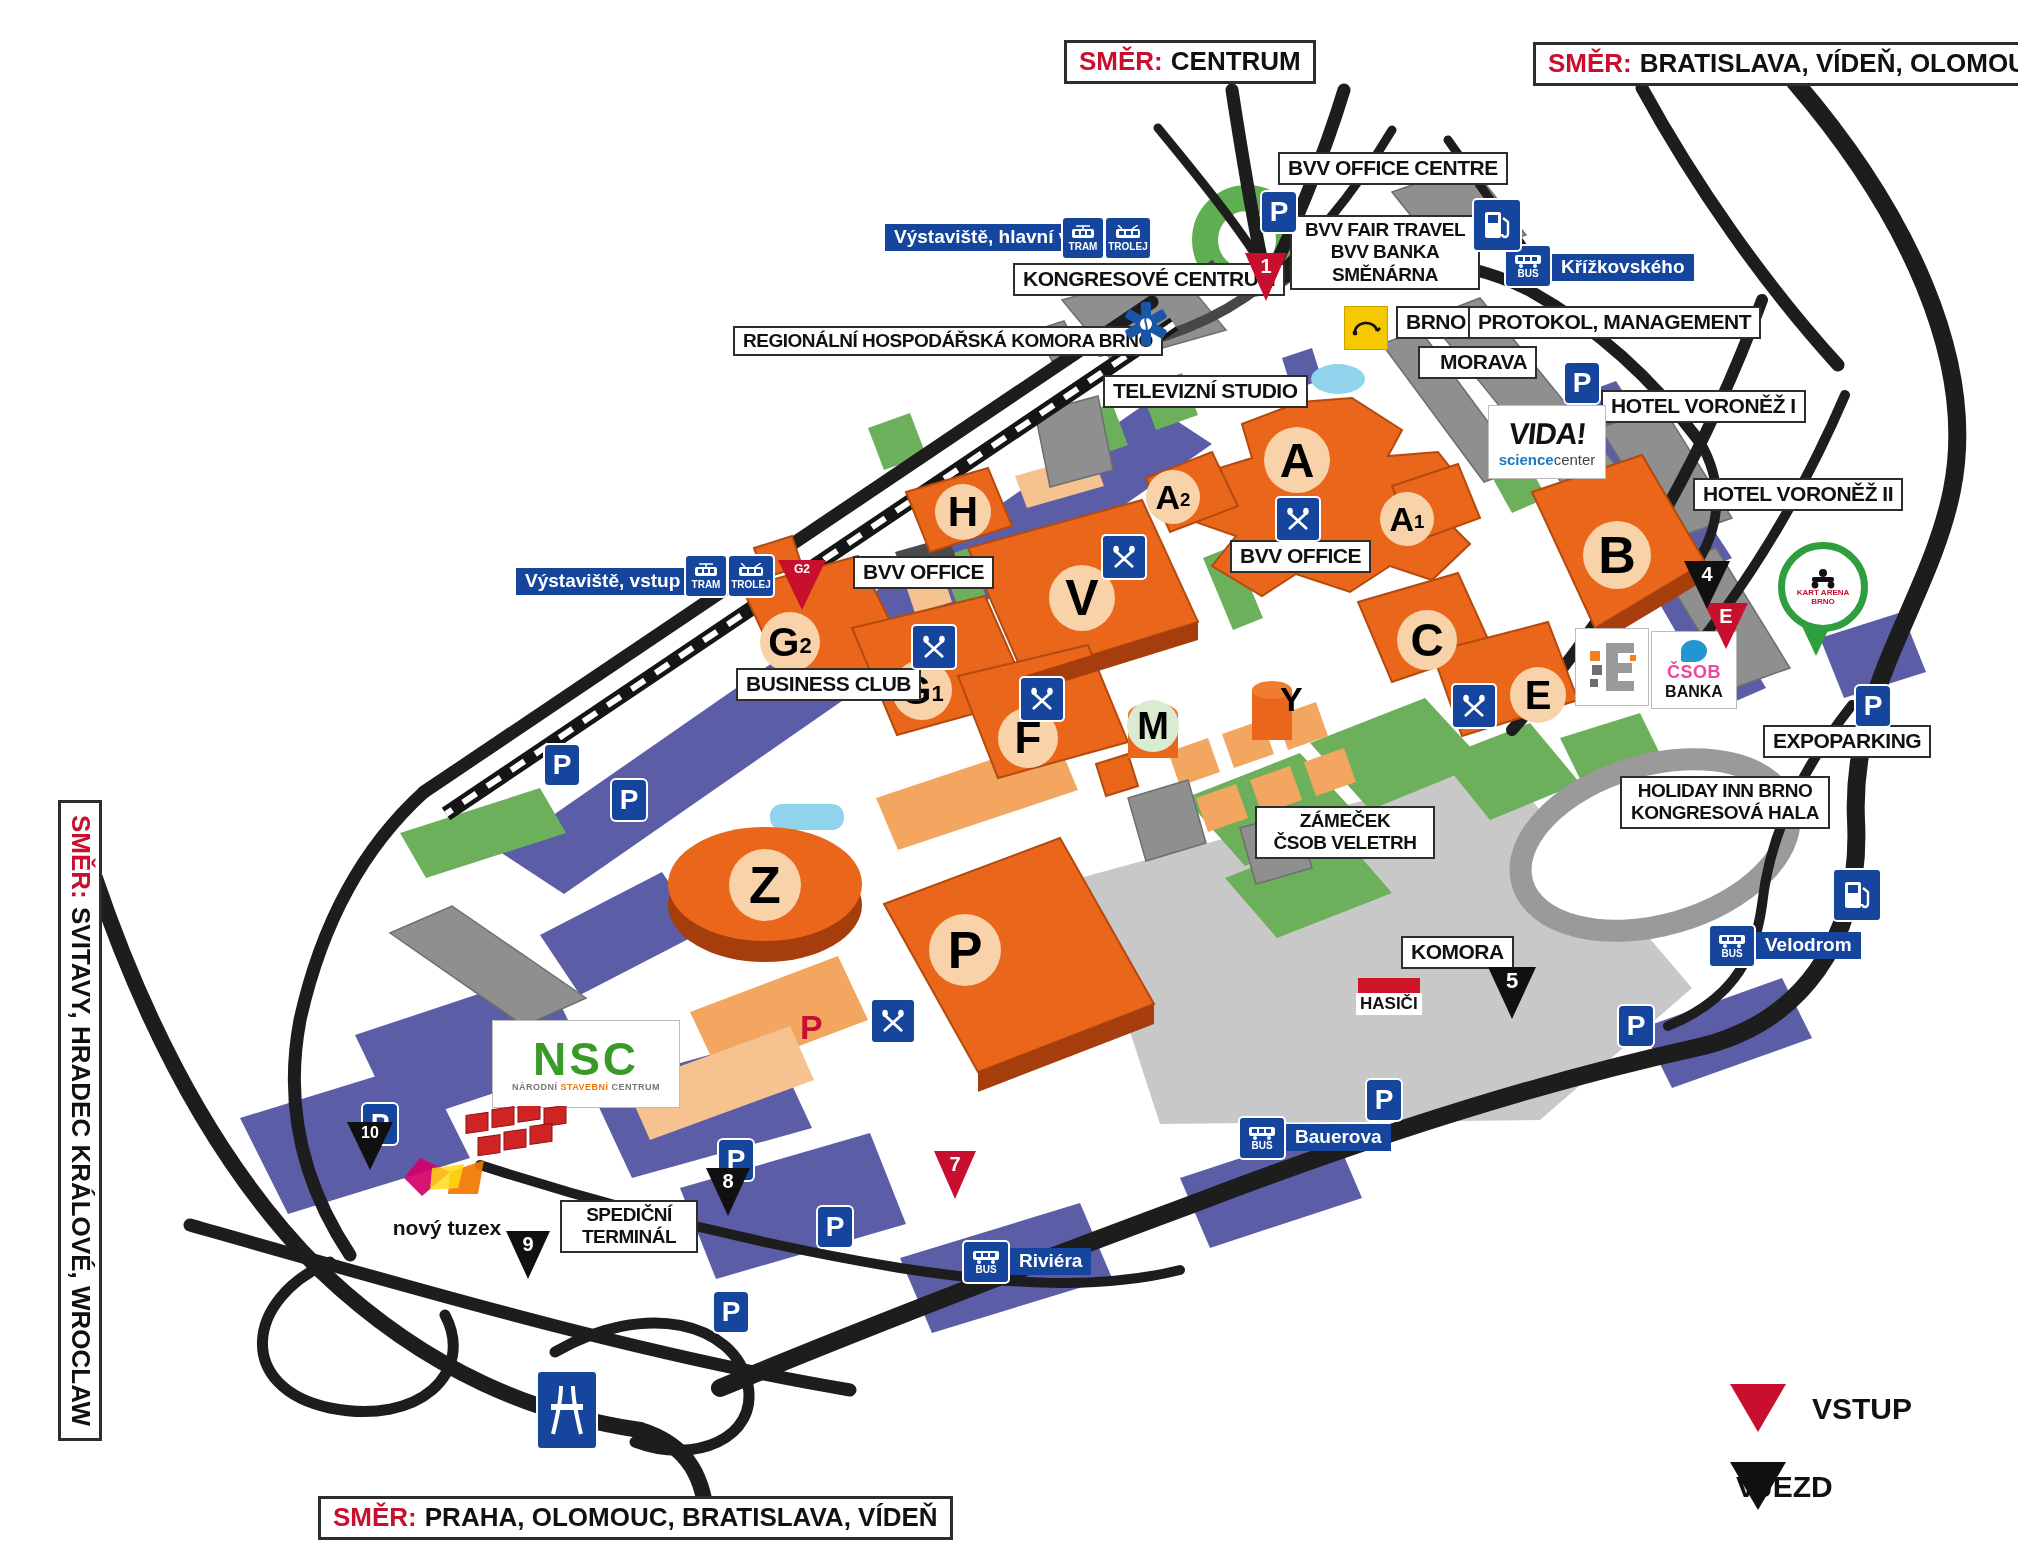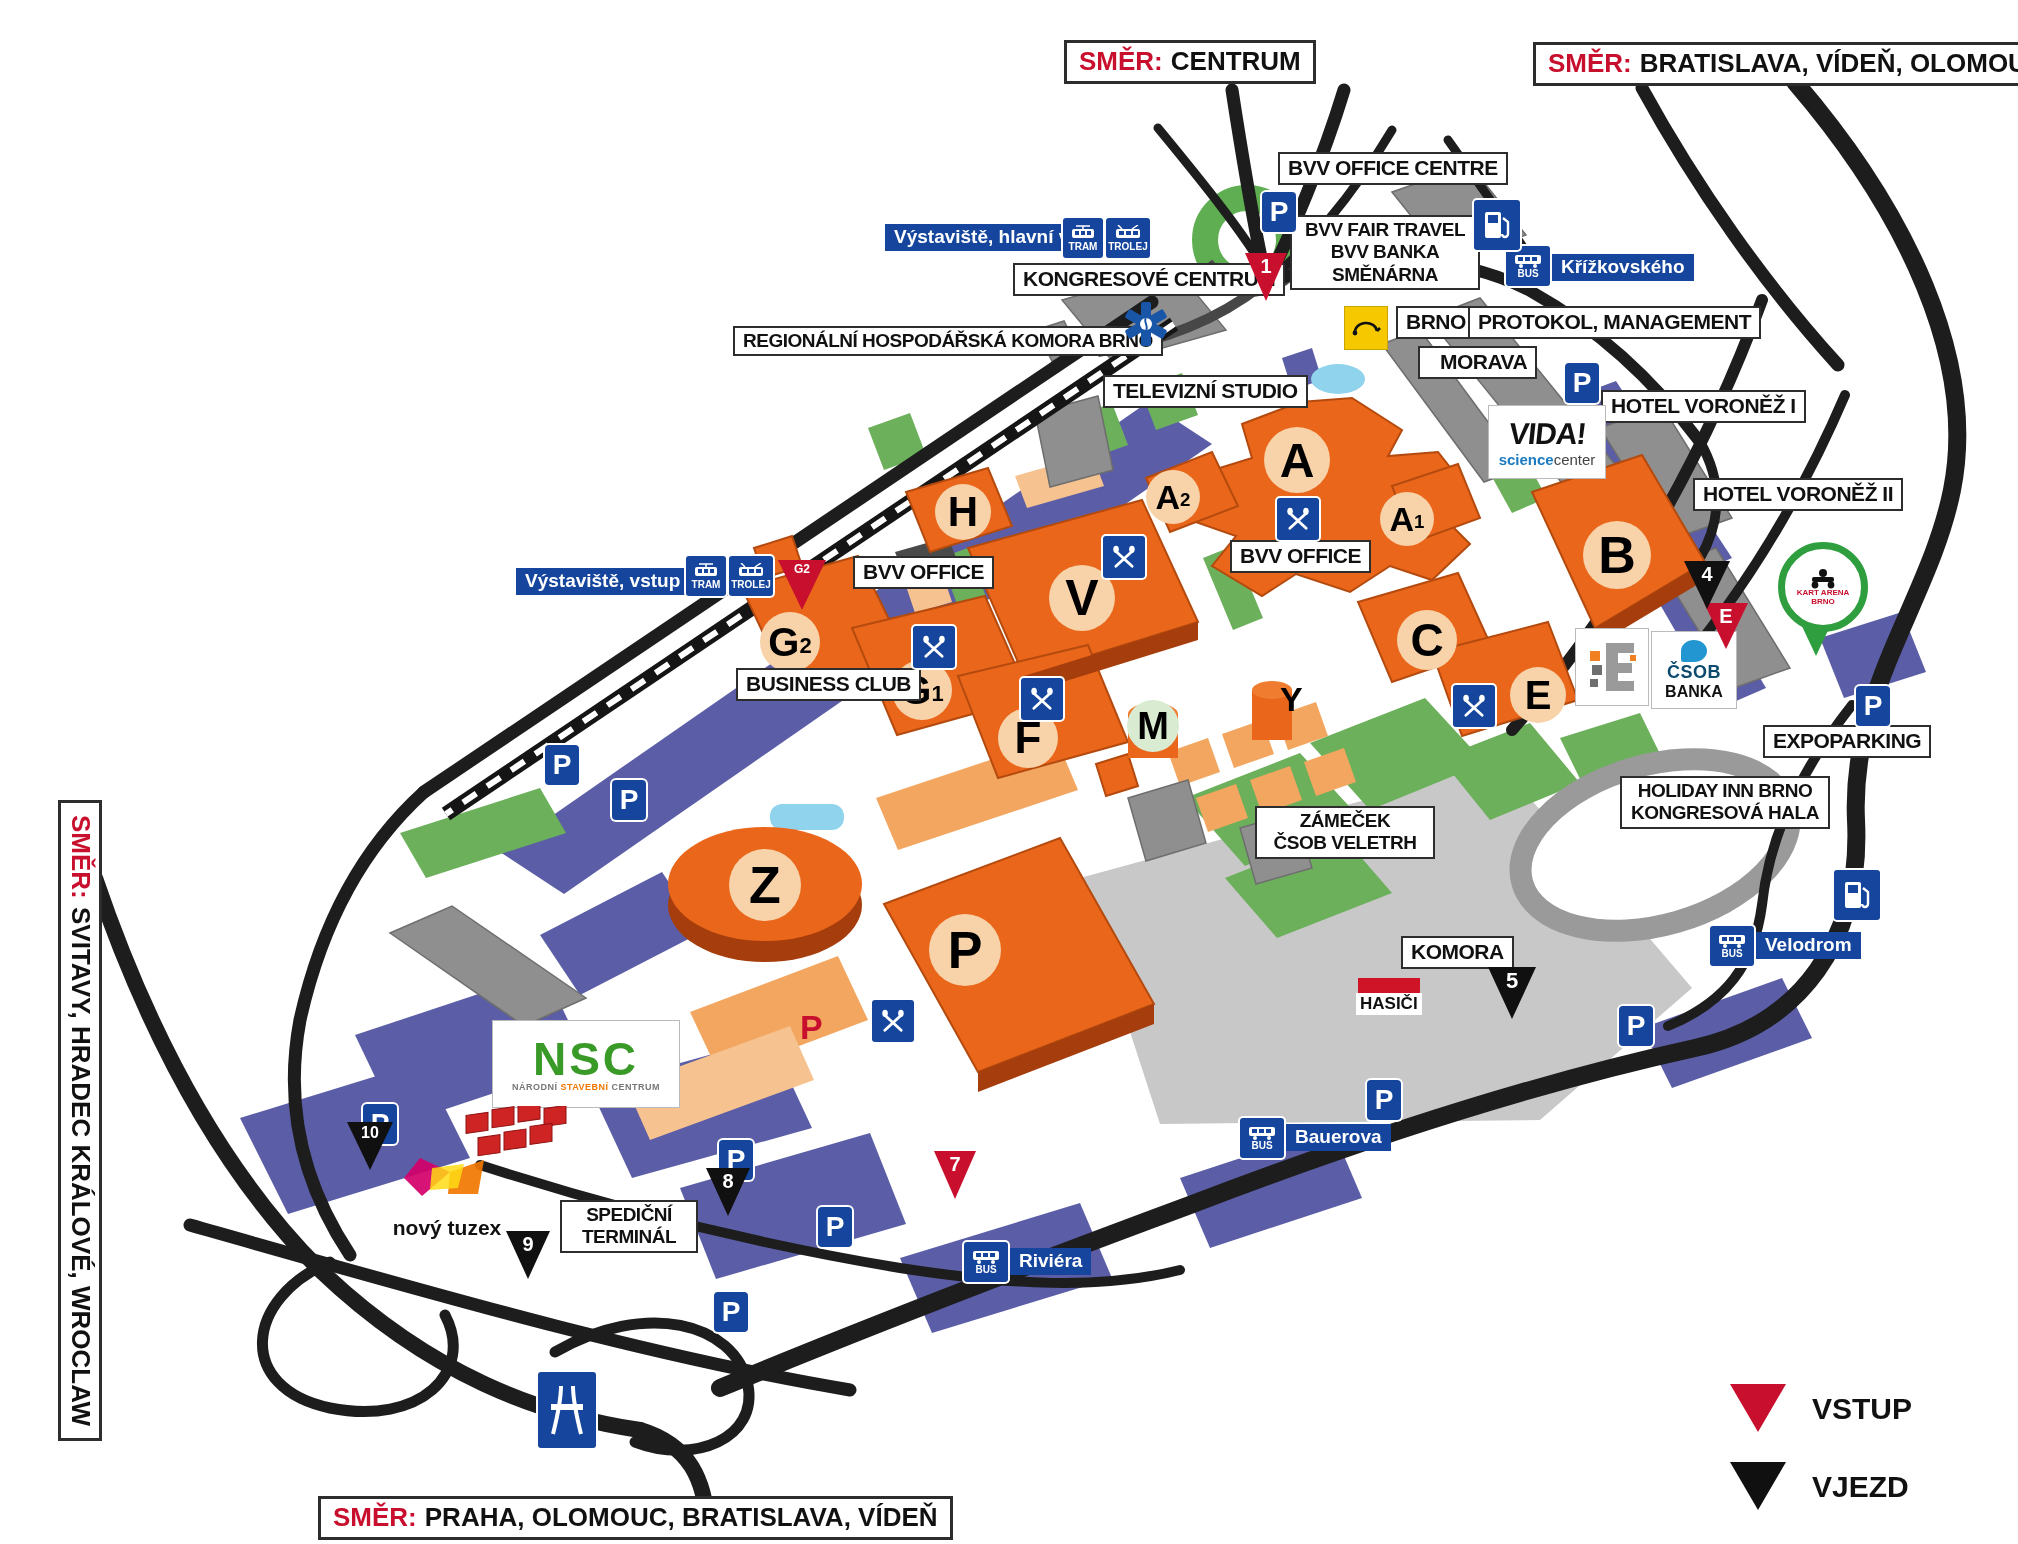--- a/index.html
+++ b/index.html
@@ -43,21 +43,21 @@
   .letter-plain{position:absolute;color:#000;font:bold 34px "Liberation Sans",sans-serif;z-index:25;}
   .redP{position:absolute;color:#c8102e;font:bold 34px "Liberation Sans",sans-serif;z-index:41;}
   
   .whitebox{position:absolute;background:#fff;border:1px solid #bbb;z-index:32;display:flex;flex-direction:column;
             align-items:center;justify-content:center;text-align:center;}
   .vida1{font:bold 30px "Liberation Sans",sans-serif;color:#111;transform:skewX(-6deg);letter-spacing:-1px;}
   .vida2{font:bold 15px "Liberation Sans",sans-serif;}
   .vida2 .sci{color:#1a7ac0;}
   .vida2 .cen{color:#444;font-weight:normal;}
   .csob-blob{width:26px;height:22px;background:#2196d0;border-radius:50% 50% 50% 10%;}
-  .csob-t{font:bold 18px "Liberation Sans",sans-serif;color:#0c4a6e;letter-spacing:0.5px;}
+  .csob-t{font:bold 18px "Liberation Sans",sans-serif;color:#ec4899;letter-spacing:0.5px;}
   .csob-b{font:bold 16px "Liberation Sans",sans-serif;color:#111;}
   .nsc-t{font:bold 46px/1 "Liberation Sans",sans-serif;color:#3a9a28;letter-spacing:3px;}
   .nsc-s{font:bold 9px/1.2 "Liberation Sans",sans-serif;color:#777;letter-spacing:0.5px;}
   .nsc-s .orange{color:#f07800;}
   .tuzex-t{font:bold 21px "Liberation Sans",sans-serif;color:#111;}
   .kart{position:absolute;width:76px;height:76px;border-radius:50%;background:#fff;border:7px solid #2e9e3e;
         z-index:33;display:flex;flex-direction:column;align-items:center;justify-content:center;}
   .kart .kt{font:bold 8px/1.1 "Liberation Sans",sans-serif;color:#c8102e;text-align:center;}
   .kart-pin{position:absolute;width:0;height:0;border-left:16px solid transparent;border-right:16px solid transparent;
         border-top:34px solid #2e9e3e;z-index:32;}
@@ -629,15 +629,15 @@
         <polygon points="58,22 92,10 86,44 56,44" fill="#f07800"></polygon>
         <polygon points="40,18 72,14 66,38 38,40" fill="#ffd800" opacity="0.85"></polygon>
       </g>
     </svg>
     <div class="tuzex-t">nový tuzex</div>
   </div>
 
   <div class="leg-tri red" style="left:1730px;top:1384px;"></div>
   <div class="leg-txt" style="left:1812px;top:1392px;">VSTUP</div>
   <div class="leg-tri black" style="left:1730px;top:1462px;"></div>
-  <div class="leg-txt" style="left:1812px;top:1470px;">VJEZD</div>
+  <div class="leg-txt" style="left:1736px;top:1470px;">VJEZD</div>
 
 </div>
 
 </body></html>

